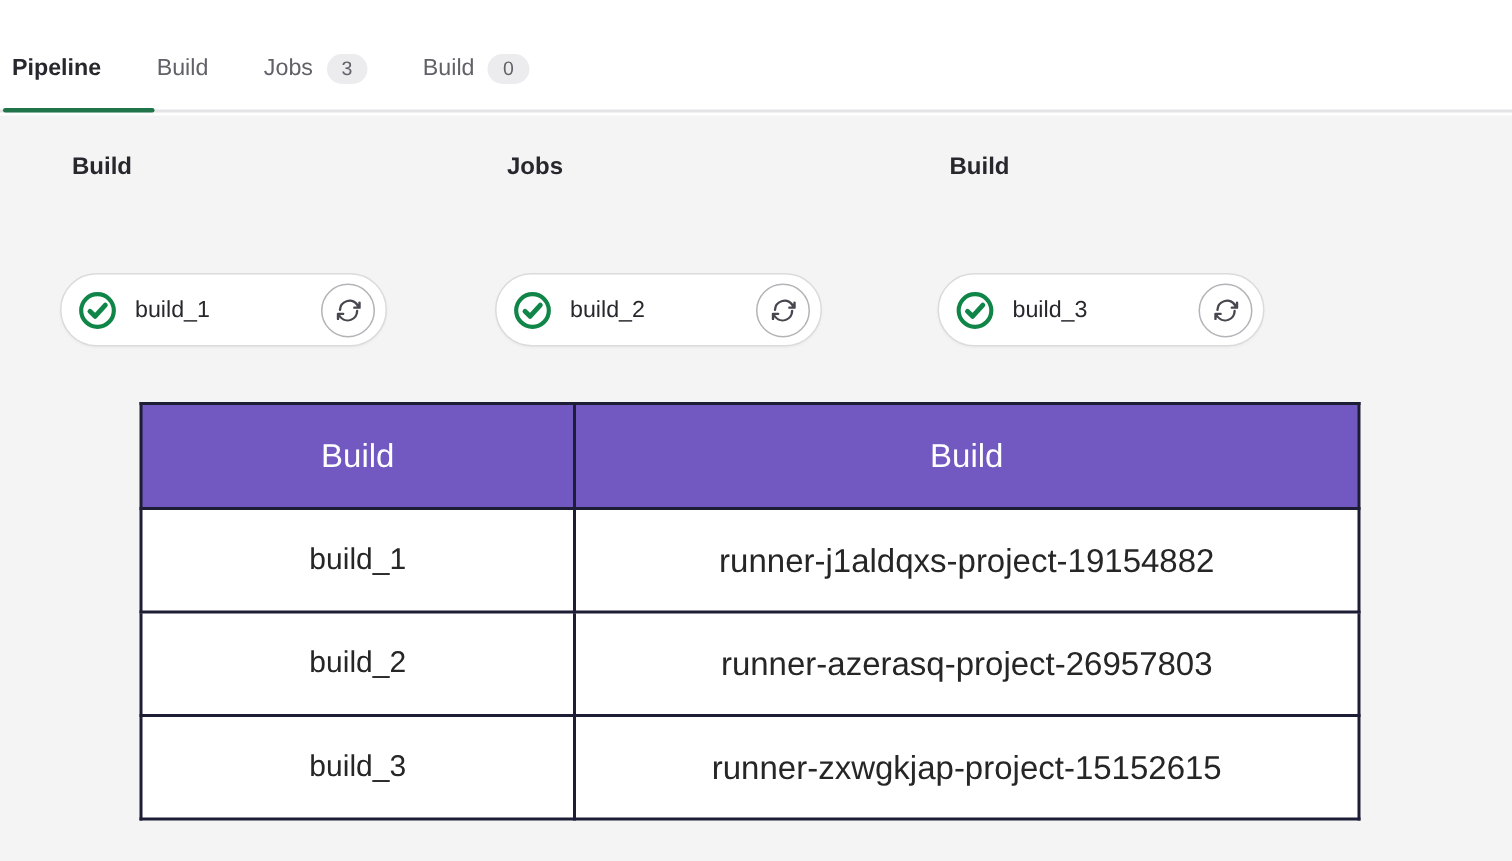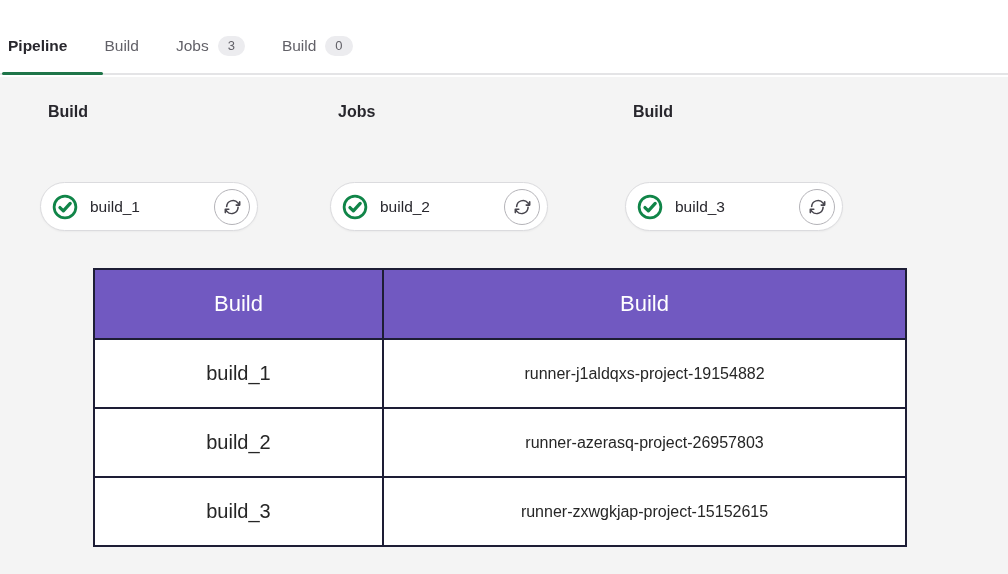--- a/index.html
+++ b/index.html
@@ -105,21 +105,21 @@
   .runner-table th{
     height:70px;
     background:var(--header-purple);
     color:#fff;
     font-size:22px;font-weight:400;
   }
   .runner-table td{height:69px;color:#262626;}
   .col-build{width:289px;}
   .col-runner{width:523px;}
   td.cell-build{font-size:20px;}
-  td.cell-runner{font-size:16px;}
+  td.cell-runner{font-size:22px;}
 </style>
 </head>
 <body>
 
 <div class="screen">
 
   <nav class="tabbar">
     <div class="tabs">
       <div class="tab active">
         <span class="tlabel">Pipeline</span>

